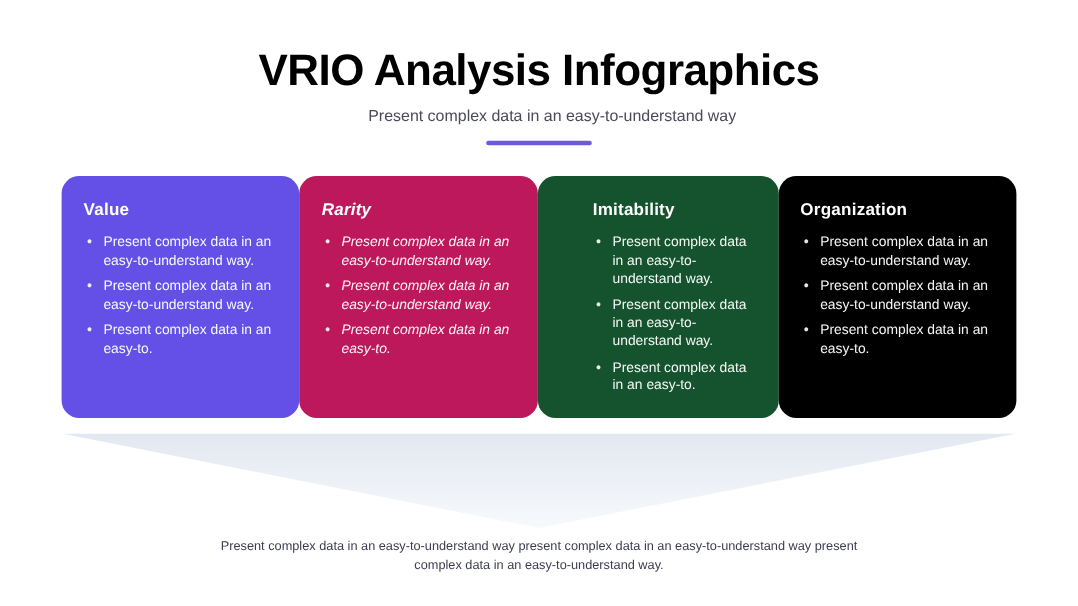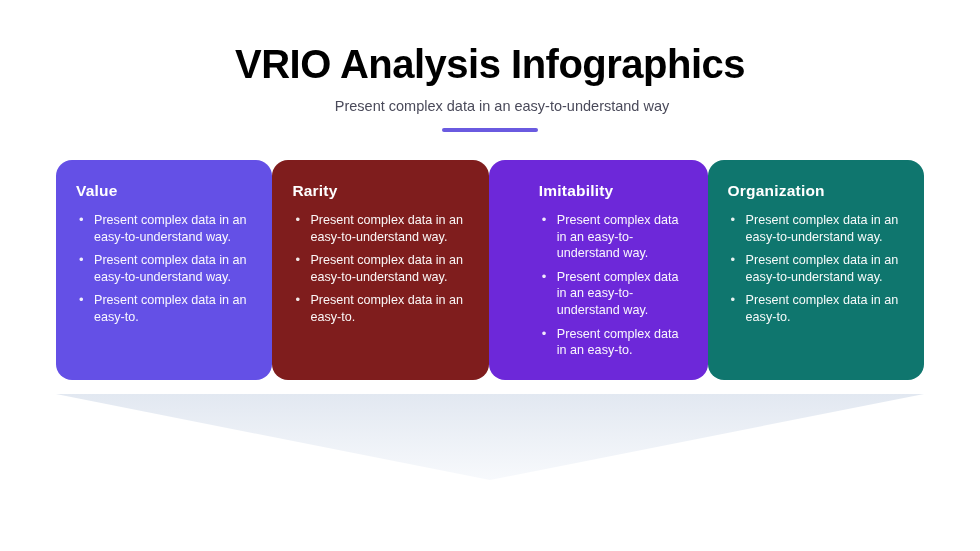--- a/index.html
+++ b/index.html
@@ -132,39 +132,39 @@
 
     <div class="card" style="background:#6450e6;">
       <div class="card-title">Value</div>
       <ul class="bullets">
         <li>Present complex data in an easy-to-understand way.</li>
         <li>Present complex data in an easy-to-understand way.</li>
         <li>Present complex data in an easy-to.</li>
       </ul>
     </div>
 
-    <div class="card" style="background:#7f1d1d;">
+    <div class="card" style="background:#be185d;font-style:italic;">
       <div class="card-title">Rarity</div>
       <ul class="bullets">
         <li>Present complex data in an easy-to-understand way.</li>
         <li>Present complex data in an easy-to-understand way.</li>
         <li>Present complex data in an easy-to.</li>
       </ul>
     </div>
 
-    <div class="card" style="background:#6d28d9;padding-left:48px;">
+    <div class="card" style="background:#14532d;padding-left:48px;">
       <div class="card-title">Imitability</div>
       <ul class="bullets">
         <li>Present complex data in an easy-to-understand way.</li>
         <li>Present complex data in an easy-to-understand way.</li>
         <li>Present complex data in an easy-to.</li>
       </ul>
     </div>
 
-    <div class="card" style="background:#0f766e;">
+    <div class="card" style="background:#000000;">
       <div class="card-title">Organization</div>
       <ul class="bullets">
         <li>Present complex data in an easy-to-understand way.</li>
         <li>Present complex data in an easy-to-understand way.</li>
         <li>Present complex data in an easy-to.</li>
       </ul>
     </div>
 
   </div>
 
@@ -172,14 +172,17 @@
     <defs>
       <linearGradient id="funnelGrad" x1="0" y1="0" x2="0" y2="1">
         <stop offset="0%" stop-color="#e2e8f1"></stop>
         <stop offset="100%" stop-color="#f7f9fc"></stop>
       </linearGradient>
     </defs>
     <polygon points="0,0 868,0 434,86" fill="url(#funnelGrad)"></polygon>
   </svg>
 
 
+  <div class="footer">
+    <div class="footer-inner">Present complex data in an easy-to-understand way present complex data in an easy-to-understand way present complex data in an easy-to-understand way.</div>
+  </div>
 
 </div>
 
 </body></html>

